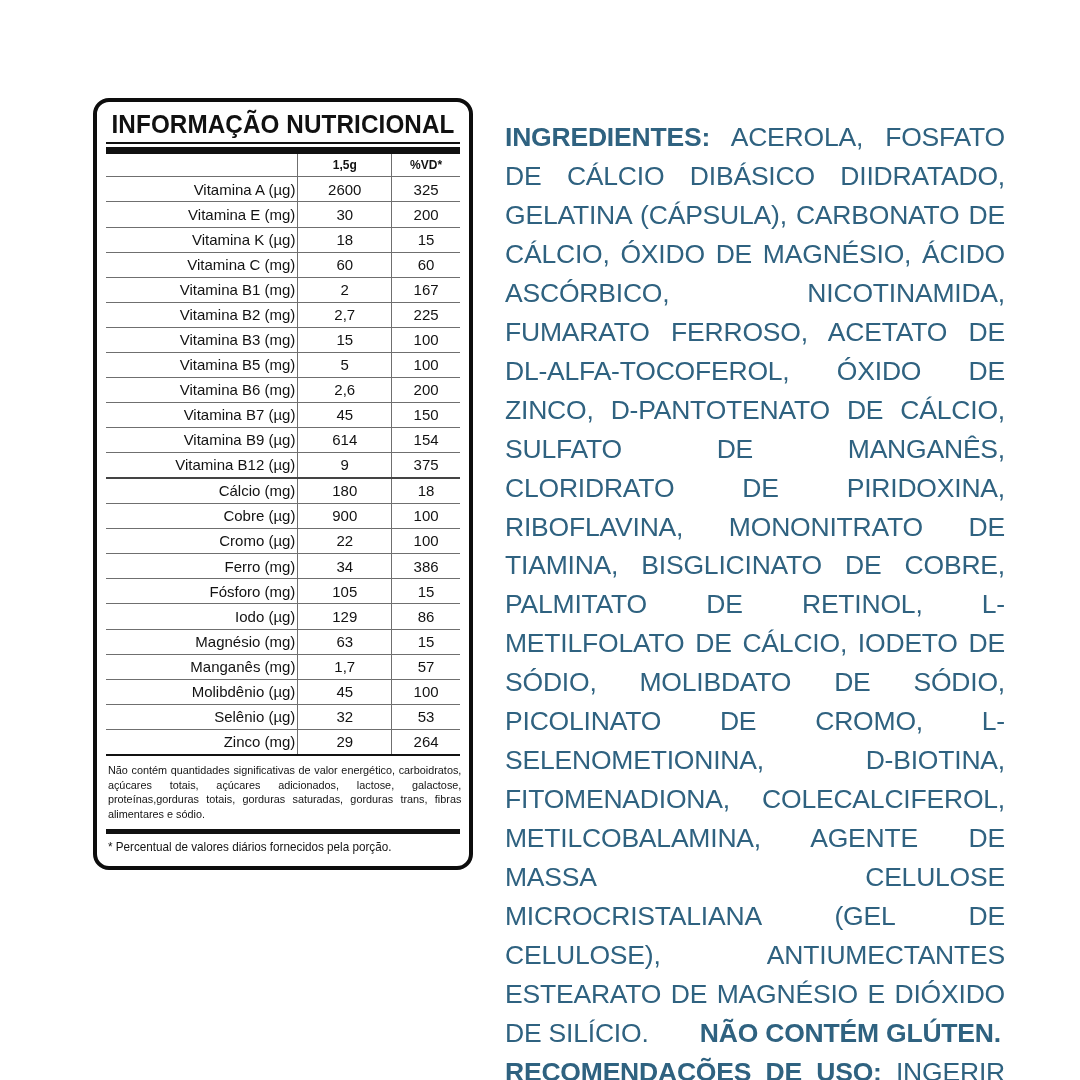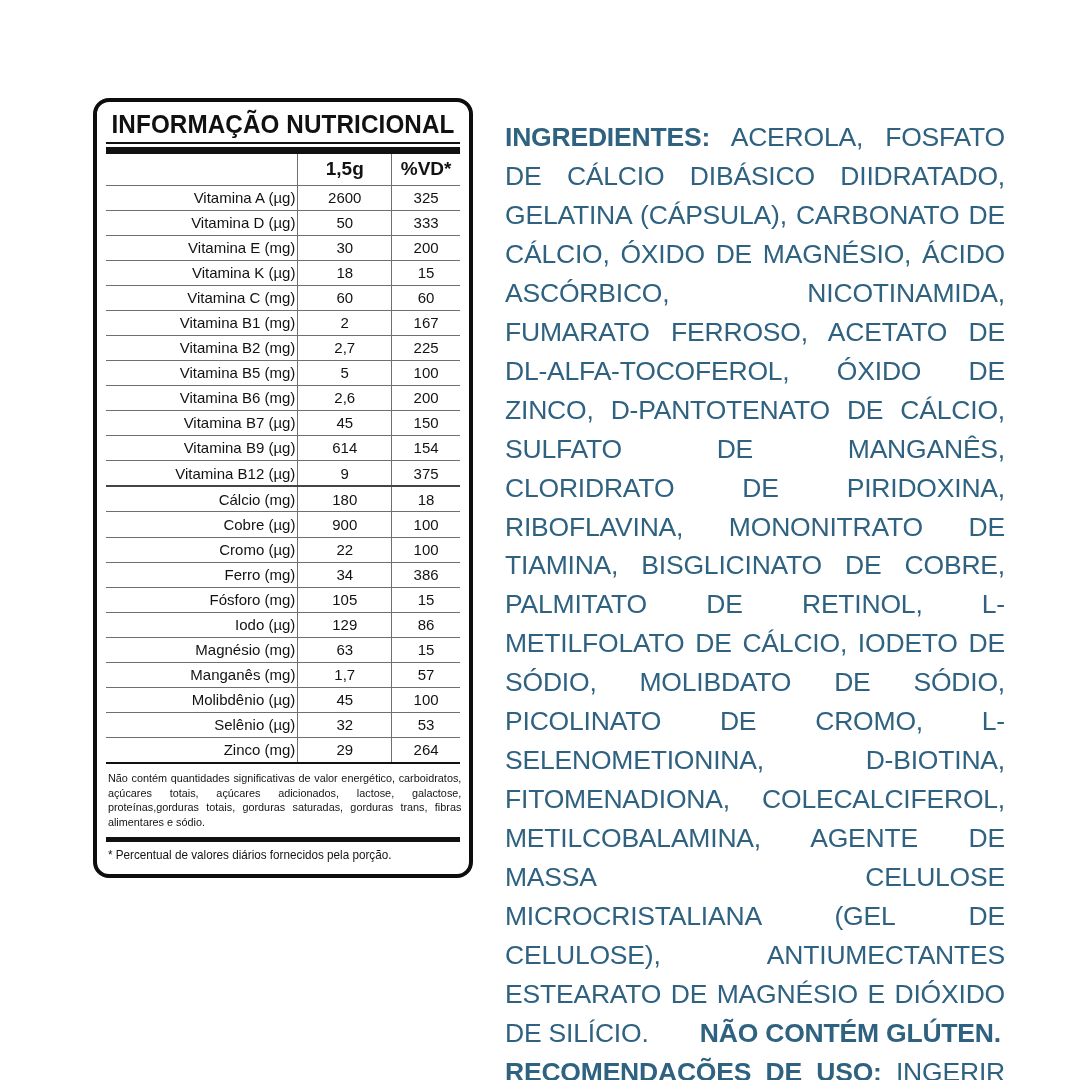--- a/index.html
+++ b/index.html
@@ -90,21 +90,21 @@
   table.nutri td.v-amt, table.nutri td.v-vd {
     border-left: 1.6px solid #6f6f6f;
     text-align: center;
   }
   table.nutri td.v-name, table.nutri th.h-name {
     text-align: right;
     padding-left: 4px;
   }
   table.nutri thead th {
     font-weight: bold;
-    font-size: 19px;
+    font-size: 12px;
     padding-top: 4px;
     padding-bottom: 4px;
   }
   table.nutri thead th.h-name { border-bottom: 1.6px solid #6f6f6f; }
   table.nutri tr.group-end td { border-bottom: 2.6px solid #444444; }
   table.nutri tr.last-row td { border-bottom: none; }
 
   .foot-note {
     font-family: "Liberation Sans Narrow", "Liberation Sans", sans-serif;
     font-size: 11.3px;
@@ -175,25 +175,20 @@
           <th class="h-vd">%VD*</th>
         </tr>
       </thead>
       <tbody id="nutri-body">
           <tr>
             <td class="v-name">Vitamina A (µg)</td>
             <td class="v-amt">2600</td>
             <td class="v-vd">325</td>
           </tr>
           <tr>
-            <td class="v-name">Vitamina D (µg)</td>
-            <td class="v-amt">50</td>
-            <td class="v-vd">333</td>
-          </tr>
-          <tr>
             <td class="v-name">Vitamina E (mg)</td>
             <td class="v-amt">30</td>
             <td class="v-vd">200</td>
           </tr>
           <tr>
             <td class="v-name">Vitamina K (µg)</td>
             <td class="v-amt">18</td>
             <td class="v-vd">15</td>
           </tr>
           <tr>
@@ -203,20 +198,25 @@
           </tr>
           <tr>
             <td class="v-name">Vitamina B1 (mg)</td>
             <td class="v-amt">2</td>
             <td class="v-vd">167</td>
           </tr>
           <tr>
             <td class="v-name">Vitamina B2 (mg)</td>
             <td class="v-amt">2,7</td>
             <td class="v-vd">225</td>
+          </tr>
+          <tr>
+            <td class="v-name">Vitamina B3 (mg)</td>
+            <td class="v-amt">15</td>
+            <td class="v-vd">100</td>
           </tr>
           <tr>
             <td class="v-name">Vitamina B5 (mg)</td>
             <td class="v-amt">5</td>
             <td class="v-vd">100</td>
           </tr>
           <tr>
             <td class="v-name">Vitamina B6 (mg)</td>
             <td class="v-amt">2,6</td>
             <td class="v-vd">200</td>

